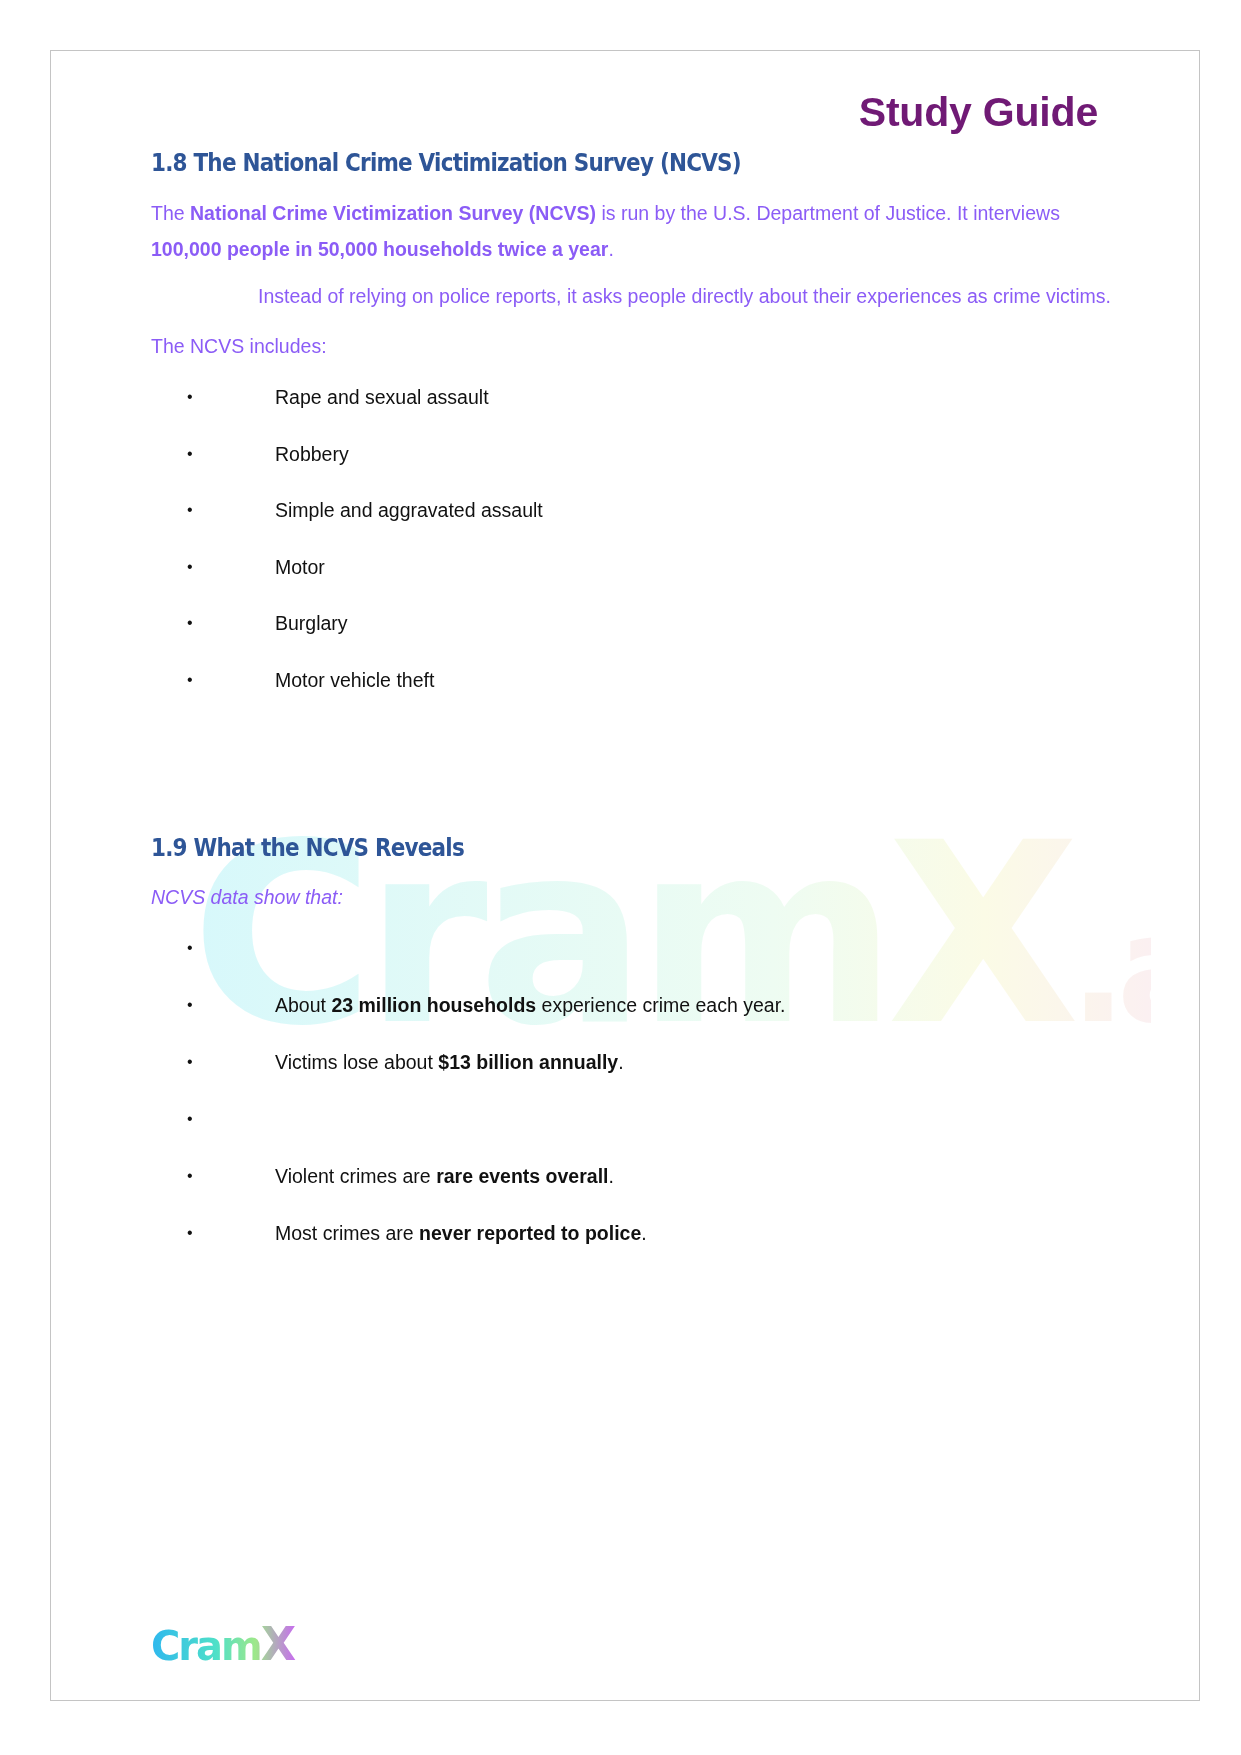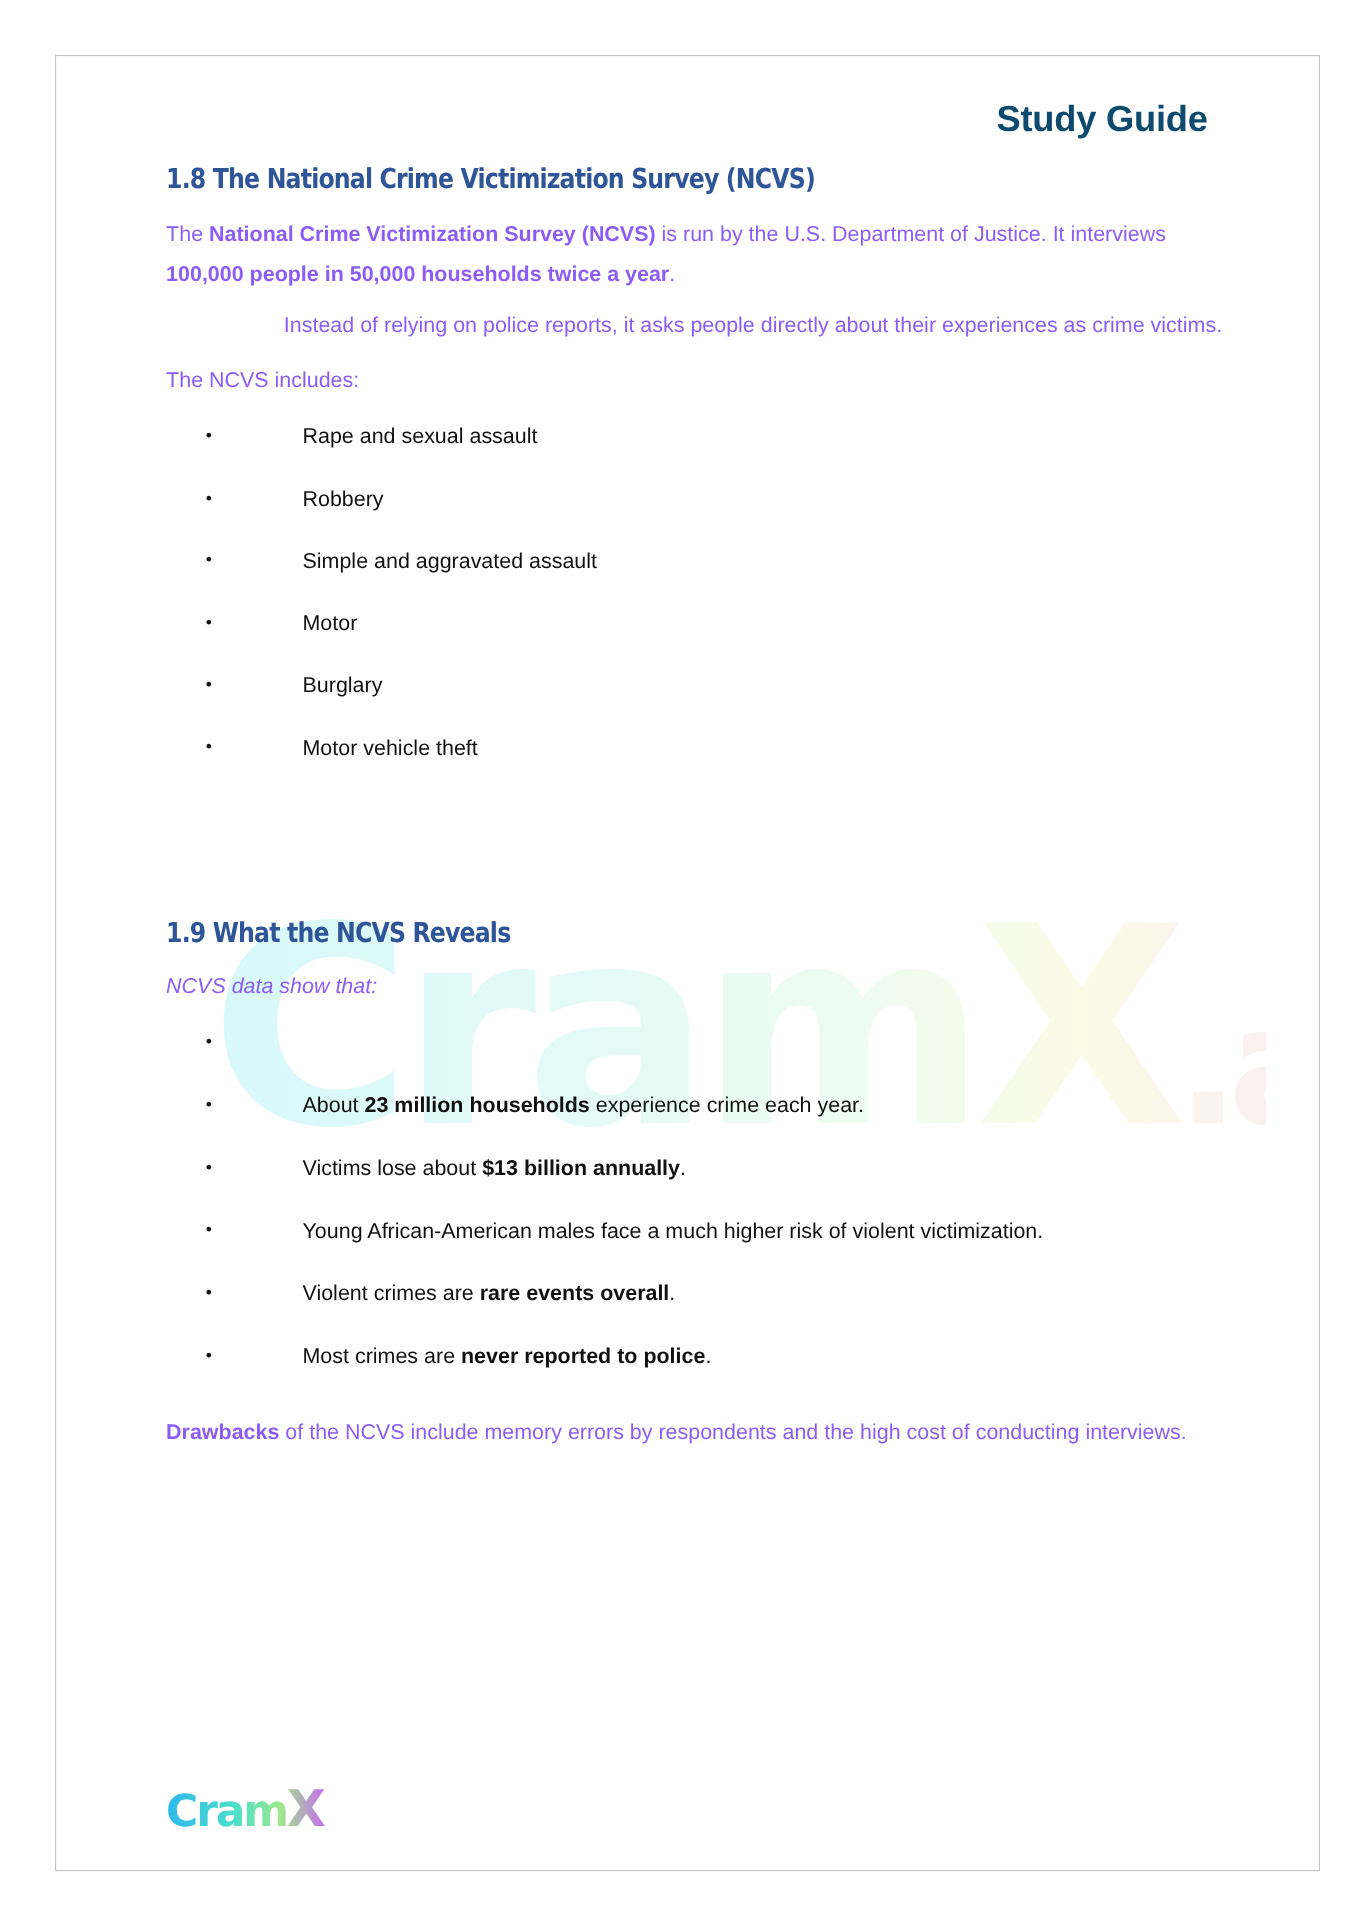--- a/index.html
+++ b/index.html
@@ -41,22 +41,22 @@
       width: 100%;
       height: 100%;
       z-index: 1;
     }
     .doc-label {
       position: absolute;
       right: 101px;
       top: 38px;
       font-family: "Liberation Sans", sans-serif;
       font-weight: bold;
-      font-size: 33px;
-      color: #0c4a6e;
+      font-size: 41px;
+      color: #701a75;
       margin: 0;
       letter-spacing: -0.2px;
       text-align: right;
     }
     .h2 {
       position: absolute;
       left: 100px;
       margin: 0;
       font-family: "DejaVu Sans", sans-serif;
       font-weight: bold;
@@ -150,26 +150,25 @@
 
 
     <h2 class="h2" style="top:782px;">1.9 What the NCVS Reveals</h2>
 
     <p class="para" style="top:828px;font-style:italic;">NCVS data show that:</p>
 
     <ul class="bullet-list" style="top:879px;">
       <li class="bullet-item"><span class="dot">•</span></li>
       <li class="bullet-item"><span class="dot">•</span><span class="txt"><span>About </span><b>23 million households</b><span> experience crime each year.</span></span></li>
       <li class="bullet-item"><span class="dot">•</span><span class="txt"><span>Victims lose about </span><b>$13 billion annually</b><span>.</span></span></li>
-      <li class="bullet-item"><span class="dot">•</span><span class="txt"><span>Young African-American males face a much higher risk of violent victimization.</span><b></b><span></span></span></li>
+      <li class="bullet-item"><span class="dot">•</span></li>
       <li class="bullet-item"><span class="dot">•</span><span class="txt"><span>Violent crimes are </span><b>rare events overall</b><span>.</span></span></li>
       <li class="bullet-item"><span class="dot">•</span><span class="txt"><span>Most crimes are </span><b>never reported to police</b><span>.</span></span></li>
     </ul>
 
-    <p class="para" style="top:1233px;"><b>Drawbacks</b><span> of the NCVS include memory errors by respondents and the high cost of conducting interviews.</span></p>
 
     <svg class="footer-logo" viewBox="0 0 160 55" xmlns="http://www.w3.org/2000/svg">
       <defs>
         <linearGradient id="logoGrad" x1="0" y1="0" x2="1" y2="0">
           <stop offset="0" stop-color="#2fb8ee"></stop>
           <stop offset="0.45" stop-color="#4fe0c8"></stop>
           <stop offset="0.72" stop-color="#9ee88a"></stop>
           <stop offset="1" stop-color="#c86bf0"></stop>
         </linearGradient>
       </defs>

